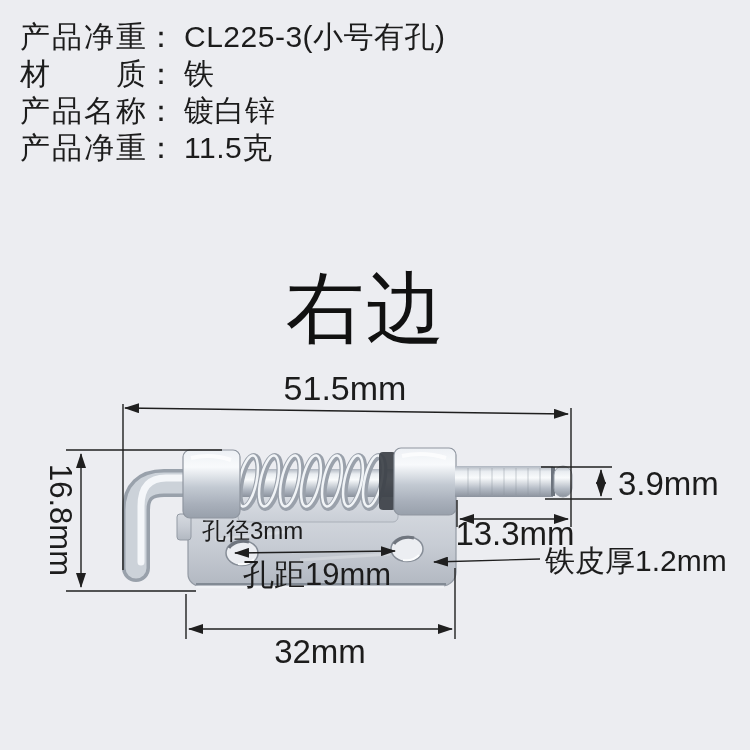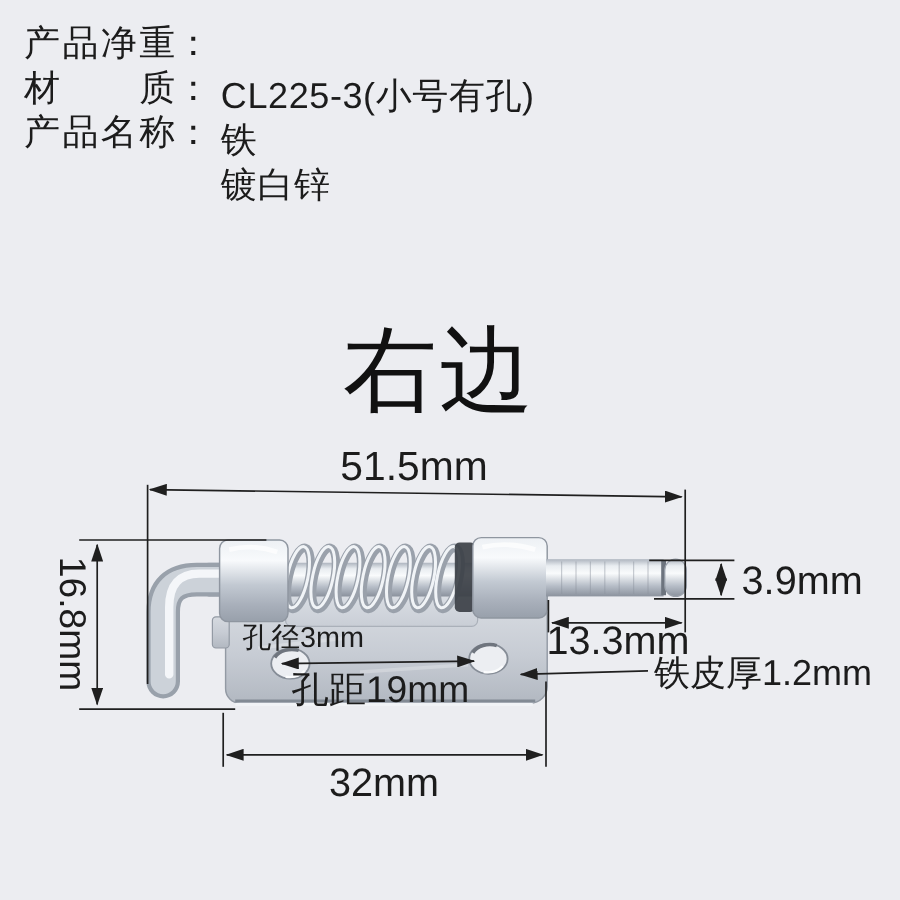--- a/index.html
+++ b/index.html
@@ -8,21 +8,21 @@
     background:#ecedf1;
     font-family:"Liberation Sans","DejaVu Sans",sans-serif;
     color:#1c1c1c;
   }
   .stage{position:absolute;inset:0;width:750px;height:750px;}
   
   .specs{position:absolute;left:20px;top:18px;}
   .spec-row{height:37px;line-height:37px;font-size:30px;white-space:nowrap;}
   .spec-label{display:inline-block;width:126px;text-align:justify;text-align-last:justify;vertical-align:top;}
   .spec-colon{display:inline-block;vertical-align:top;}
-  .spec-value{display:inline-block;margin-left:8px;vertical-align:top;letter-spacing:.5px;margin-top:44px;}
+  .spec-value{display:inline-block;margin-left:8px;vertical-align:top;letter-spacing:.5px;}
   
   .page-title{
     position:absolute;left:0;top:266px;width:750px;text-align:center;
     font-size:78px;line-height:1.1;letter-spacing:2px;color:#111;
     transform:translateX(-9px);
   }
   
   svg.diagram{position:absolute;left:0;top:0;}
   .dimtext{fill:#1c1c1c;font-family:"Liberation Sans","DejaVu Sans",sans-serif;}
 </style>
@@ -33,20 +33,23 @@
 
   <div class="specs">
     <div class="spec-row">
       <span class="spec-label">产品净重</span><span class="spec-colon">：</span><span class="spec-value">CL225-3(小号有孔)</span>
     </div>
     <div class="spec-row">
       <span class="spec-label">材质</span><span class="spec-colon">：</span><span class="spec-value">铁</span>
     </div>
     <div class="spec-row">
       <span class="spec-label">产品名称</span><span class="spec-colon">：</span><span class="spec-value">镀白锌</span>
+    </div>
+    <div class="spec-row">
+      <span class="spec-label">产品净重</span><span class="spec-colon">：</span><span class="spec-value">11.5克</span>
     </div>
   </div>
 
   <div class="page-title">右边</div>
 
   <svg class="diagram" width="750" height="750" viewBox="0 0 750 750">
     <defs>
       <linearGradient id="earGrad" x1="0" y1="0" x2="0" y2="1">
         <stop offset="0" stop-color="#edf0f4"></stop>
         <stop offset=".25" stop-color="#f8fafc"></stop>

